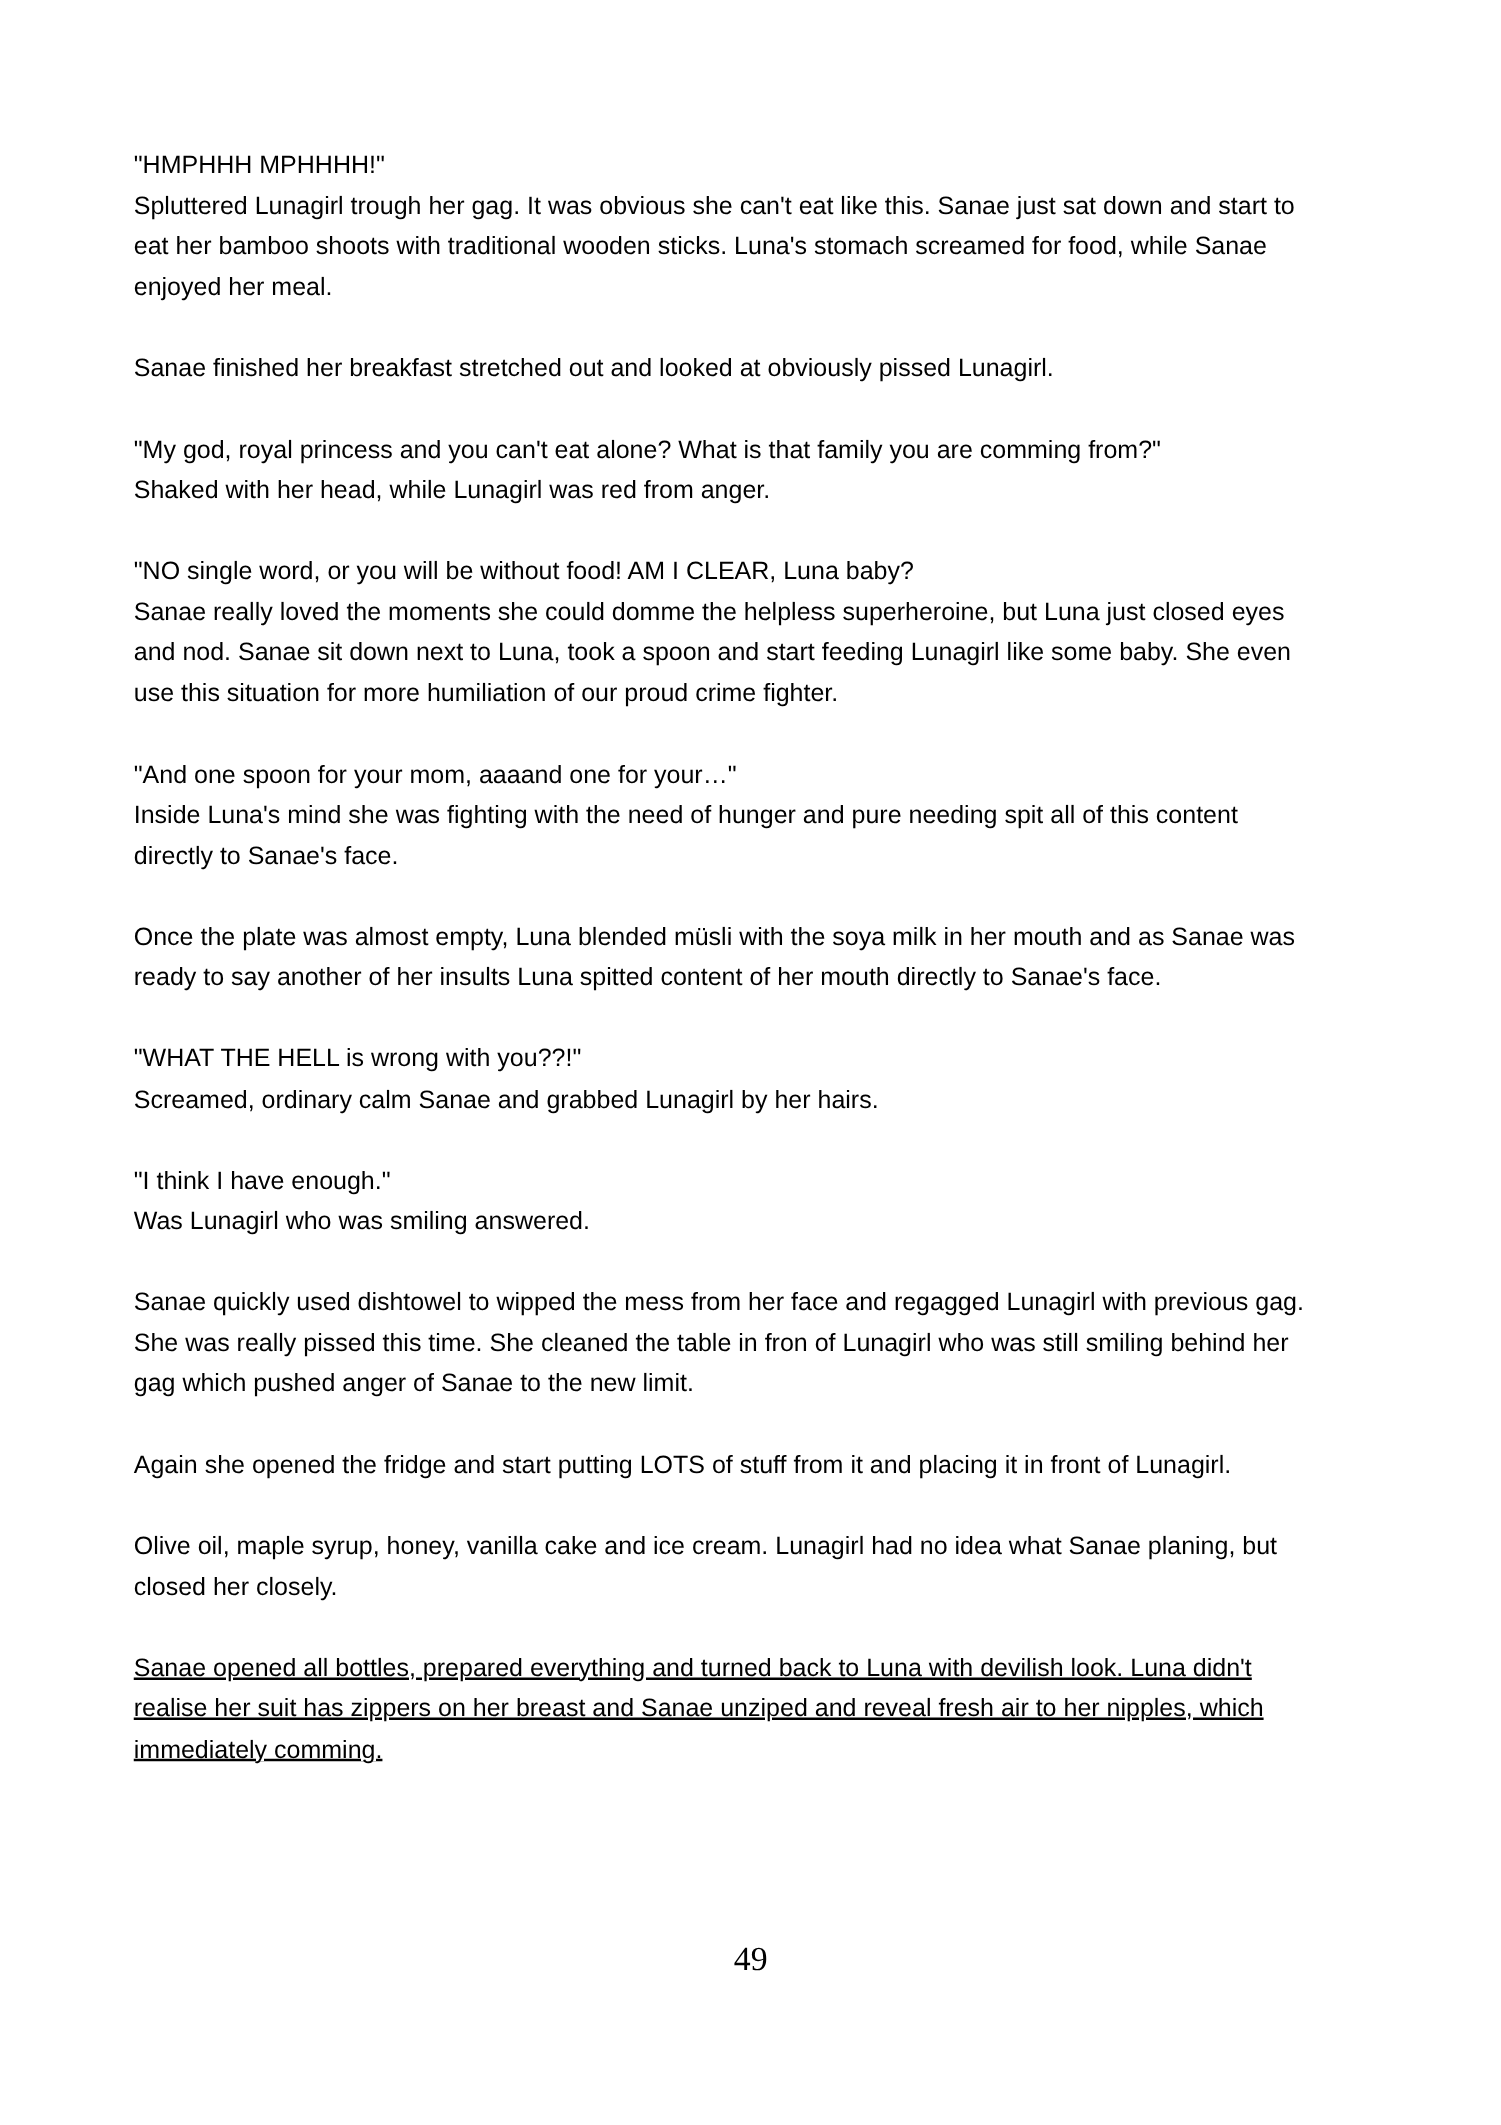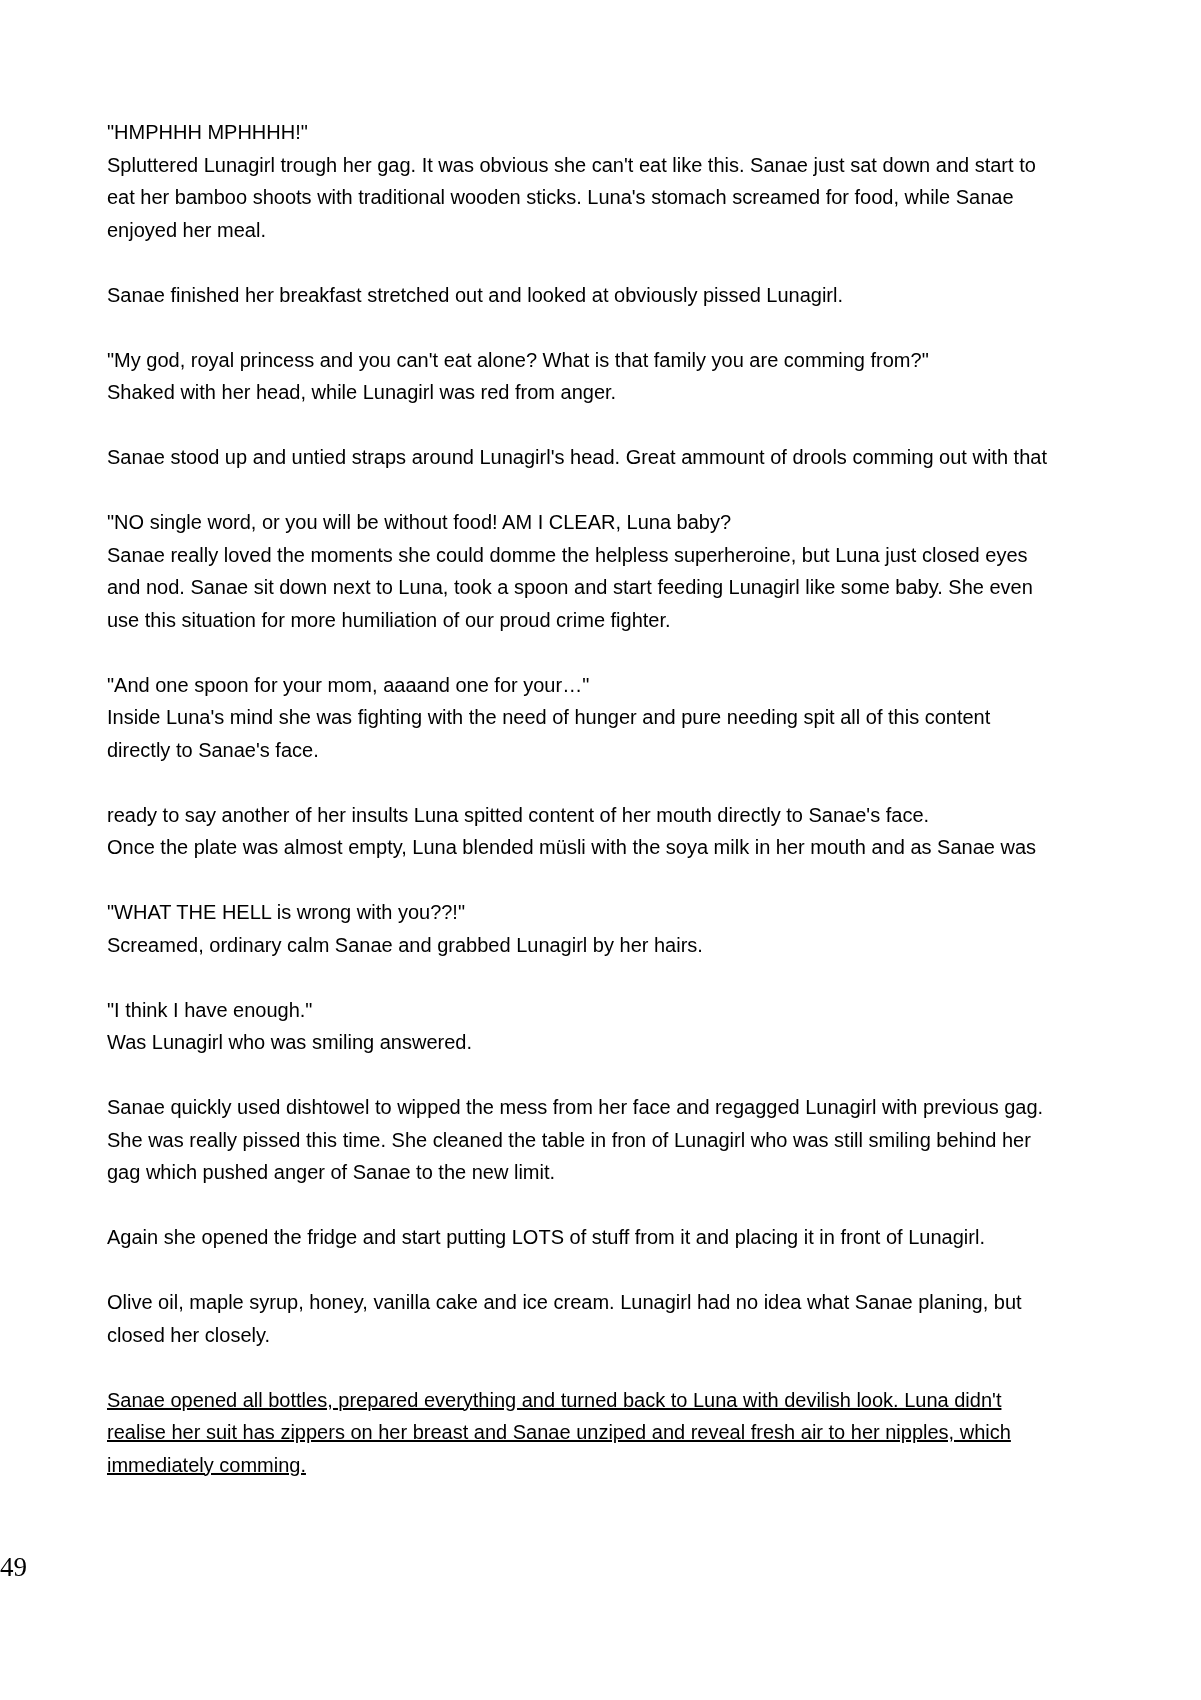--- a/index.html
+++ b/index.html
@@ -33,20 +33,21 @@
     text-decoration: underline;
   }
   .line {
     white-space: nowrap;
   }
   .footer {
     position: absolute;
     top: 1554px;
     left: 0;
     width: 100%;
+    text-align: center;
   }
   .page-number {
     font-family: "Liberation Serif", "DejaVu Serif", serif;
     font-size: 27px;
     line-height: 27px;
     color: #000000;
   }
 </style>
 </head>
 <body>
@@ -60,36 +61,35 @@
         <div class="line">enjoyed her meal.</div>
       </div>
       <div class="paragraph">
         <div class="line">Sanae finished her breakfast stretched out and looked at obviously pissed Lunagirl.</div>
       </div>
       <div class="paragraph">
         <div class="line">"My god, royal princess and you can't eat alone? What is that family you are comming from?"</div>
         <div class="line">Shaked with her head, while Lunagirl was red from anger.</div>
       </div>
       <div class="paragraph">
-        <div class="line">Sanae stood up and untied straps around Lunagirl's head. Great ammount of drools comming out with that</div>
       </div>
       <div class="paragraph">
         <div class="line">"NO single word, or you will be without food! AM I CLEAR, Luna baby?</div>
         <div class="line">Sanae really loved the moments she could domme the helpless superheroine, but Luna just closed eyes</div>
         <div class="line">and nod. Sanae sit down next to Luna, took a spoon and start feeding Lunagirl like some baby. She even</div>
         <div class="line">use this situation for more humiliation of our proud crime fighter.</div>
       </div>
       <div class="paragraph">
         <div class="line">"And one spoon for your mom, aaaand one for your…"</div>
         <div class="line">Inside Luna's mind she was fighting with the need of hunger and pure needing spit all of this content</div>
         <div class="line">directly to Sanae's face.</div>
       </div>
       <div class="paragraph">
+        <div class="line">Once the plate was almost empty, Luna blended müsli with the soya milk in her mouth and as Sanae was</div>
         <div class="line">ready to say another of her insults Luna spitted content of her mouth directly to Sanae's face.</div>
-        <div class="line">Once the plate was almost empty, Luna blended müsli with the soya milk in her mouth and as Sanae was</div>
       </div>
       <div class="paragraph">
         <div class="line">"WHAT THE HELL is wrong with you??!"</div>
         <div class="line">Screamed, ordinary calm Sanae and grabbed Lunagirl by her hairs.</div>
       </div>
       <div class="paragraph">
         <div class="line">"I think I have enough."</div>
         <div class="line">Was Lunagirl who was smiling answered.</div>
       </div>
       <div class="paragraph">

